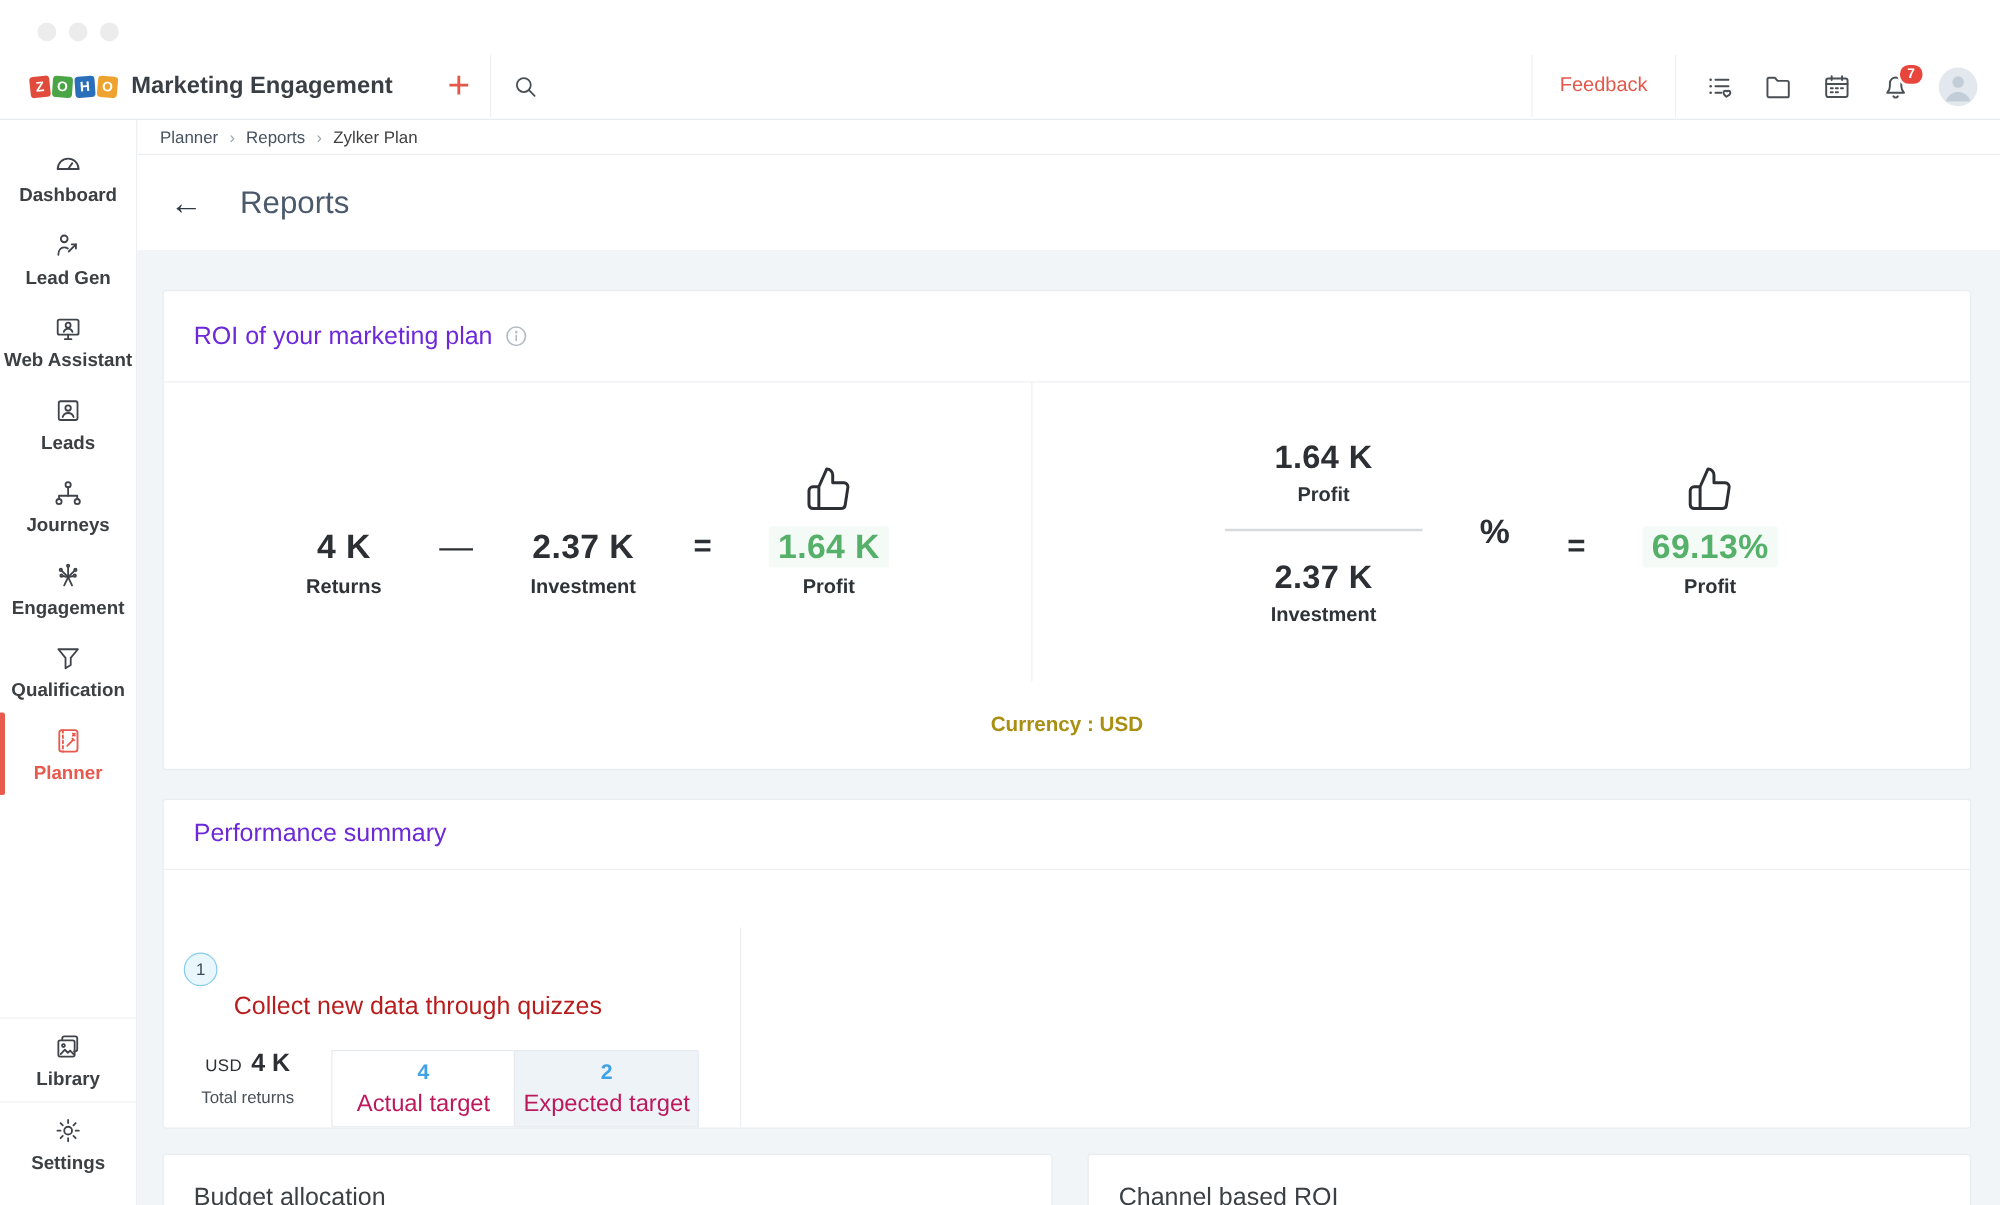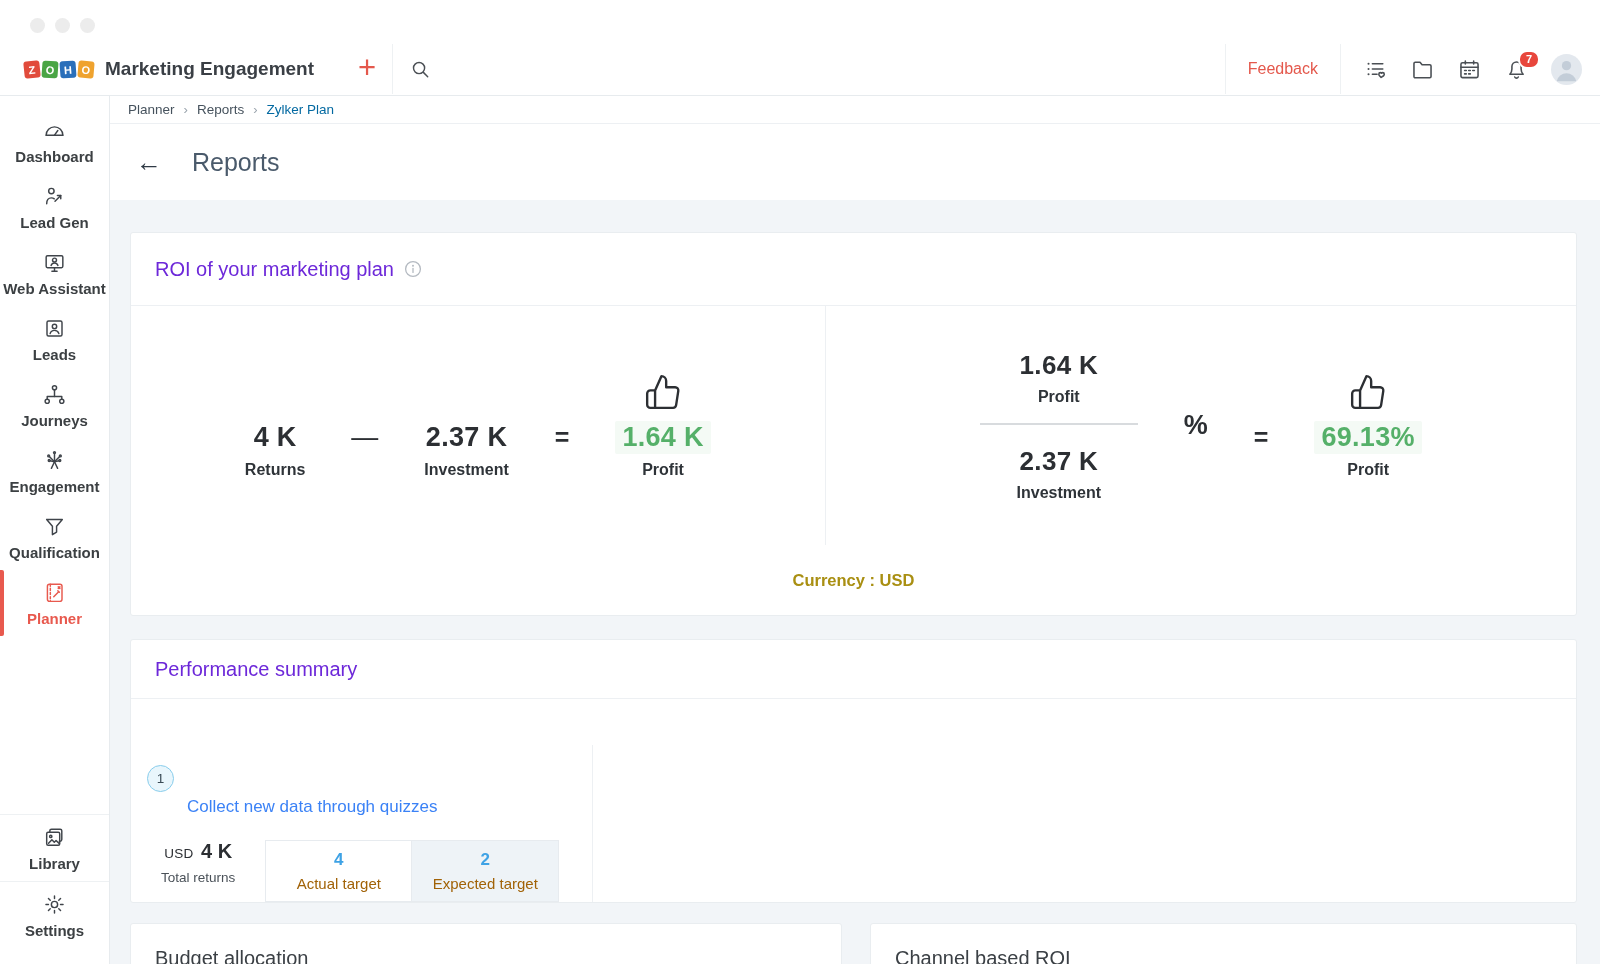--- a/index.html
+++ b/index.html
@@ -46,21 +46,21 @@
     background:#e8594e; border-radius:0 2px 2px 0; }
   .side-spacer { flex:1; }
   .side-group { border-top:1px solid #eef1f3; }
   .side-end-pad { height:16px; }
 
   .main { flex:1; display:flex; flex-direction:column; background:#fff; min-width:0; }
   .breadcrumb-bar { height:28px; display:flex; align-items:center; gap:9px;
     padding-left:18px; border-bottom:1px solid #edf0f3; font-size:13.5px; }
   .crumb { color:#46525d; cursor:pointer; }
   .crumb-sep { color:#9aa4ad; font-size:13px; }
-  .crumb.current { color:#0369a1; cursor:default; }
+  .crumb.current { color:#404040; cursor:default; }
   .title-row { height:76px; display:flex; align-items:center; padding-left:26px; background:#fff; }
   .back-arrow { font-size:26px; color:#2f3a45; cursor:pointer; line-height:1; }
   .page-title { font-size:25px; color:#4a5a6b; margin-left:30px; font-weight:500; }
 
   .content { flex:1; background:#f2f5f8; padding:32px 23px 0 20px; overflow:hidden; }
   .card { background:#fff; border:1px solid #e9edf0; border-radius:3px; }
   .card-header { padding:0 24px; height:73px; display:flex; align-items:center; gap:10px;
     border-bottom:1px solid #edf0f3; font-size:20px; color:#6d28d9; }
   .info-icon svg { stroke:#b4bac1; fill:none; stroke-width:1.3; }
 
@@ -86,32 +86,32 @@
   .currency-row { height:70px; display:flex; align-items:center; justify-content:center;
     font-size:16.5px; font-weight:bold; color:#a98f12; }
 
   
   .perf-card { margin-top:23px; height:264px; display:flex; flex-direction:column;gap:46px; }
   .perf-body { flex:1; display:flex; }
   .perf-item { width:462px; border-right:1px solid #edf0f3; padding:20px 20px 0 16px; }
   .item-badge { width:27px; height:27px; border-radius:50%; background:#e9f6fc;
     border:1px solid #88cdec; color:#3a4a55; font-size:13.5px;
     display:flex; align-items:center; justify-content:center; }
-  .item-name { font-size:17px; color:#3b82f6; margin:5px 0 0 40px; }
+  .item-name { font-size:20px; color:#b91c1c; margin:5px 0 0 40px; }
   .item-metrics { display:flex; margin:23px 0 0 14px; }
   .total-block { text-align:center; margin-right:30px; }
   .total-currency { font-size:13.5px; color:#2c2f33; letter-spacing:.3px; }
   .total-value { font-size:20px; font-weight:bold; color:#2c2f33; margin-left:3px; }
   .total-label { font-size:13.5px; color:#4a5158; margin-top:7px; }
   .target-box { width:147px; height:62px; display:flex; flex-direction:column;
     align-items:center; justify-content:center; gap:5px; cursor:pointer; }
   .target-box.actual { background:#fff; border:1px solid #e7ebef; }
   .target-box.expected { background:#eef3f7; border:1px solid #e7ebef; border-left:none; }
   .target-value { color:#3ea2e5; font-size:17px; font-weight:bold; }
-  .target-label { font-size:15px; color:#a16207; }
+  .target-label { font-size:19px; color:#be185d; }
 
   
   .bottom-row { display:flex; gap:28px; margin-top:20px; }
   .bottom-card { height:150px; padding:23px 24px 0; font-size:20px; color:#3b4045; }
   .bottom-card.left { width:712px; flex:none; }
   .bottom-card.right { flex:1; }
 </style>
 </head>
 <body>
 

